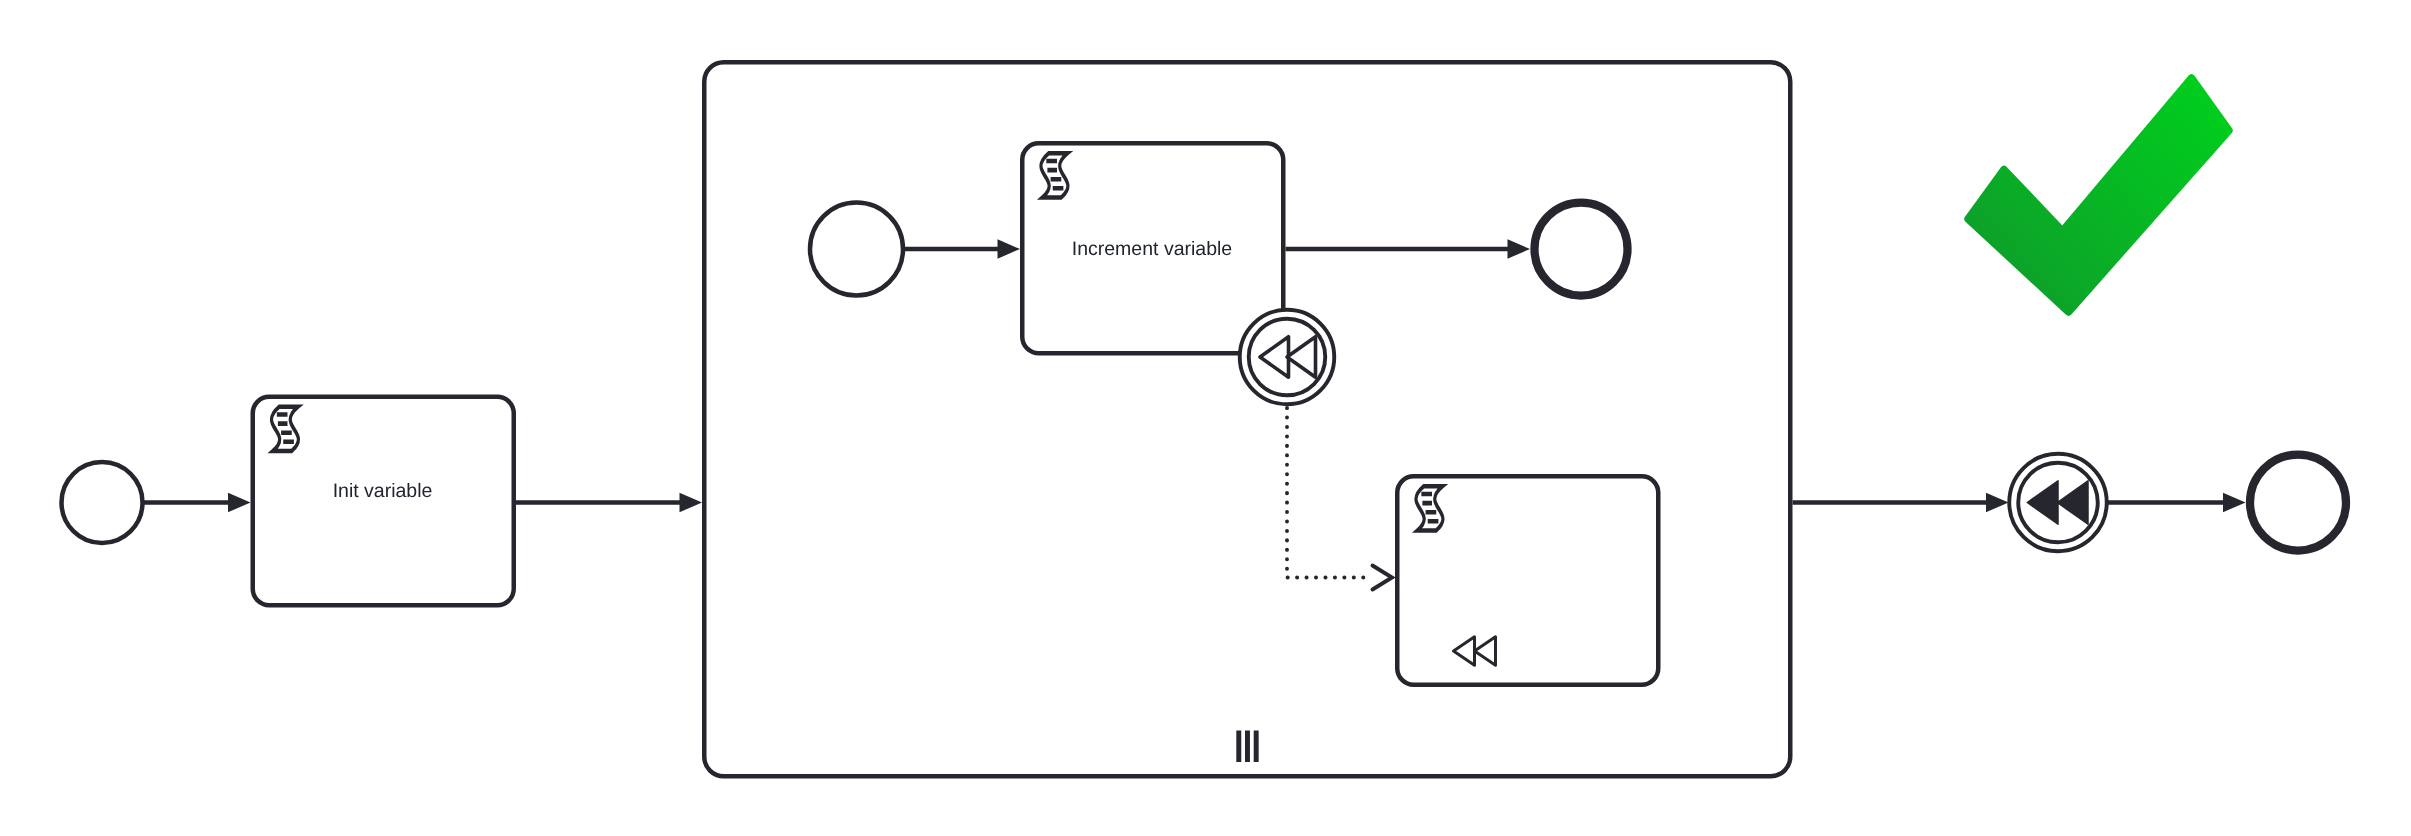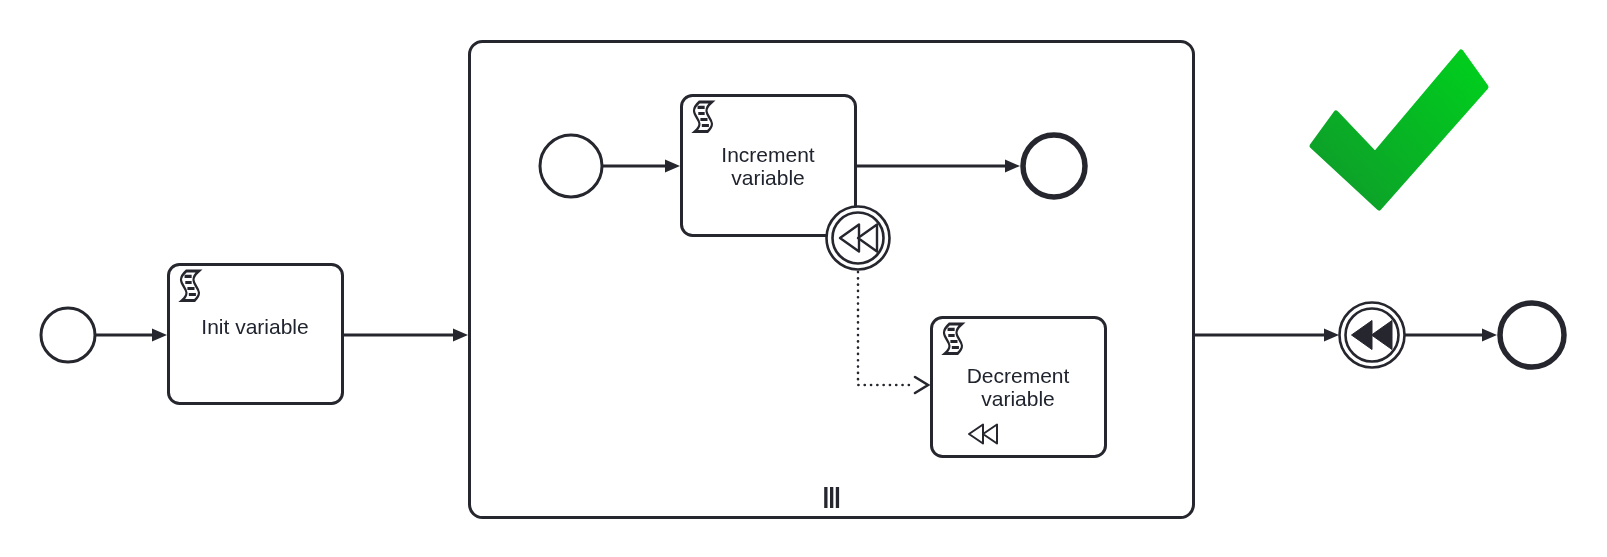--- a/index.html
+++ b/index.html
@@ -16,21 +16,21 @@
     left: 0; top: 0;
     width: 1607px; height: 557px;
   }
   .task-label {
     position: absolute;
     width: 132px;
     display: flex;
     align-items: center;
     justify-content: center;
     text-align: center;
-    font-size: 21px;
+    font-size: 13px;
     line-height: 23px;
     color: #20242e;
     pointer-events: none;
     white-space: pre-line;
   }
   .label-init      { left: 189px; top: 263px; height: 126px; }
   .label-increment { left: 702px; top: 94px;  height: 143px; }
   .label-decrement { left: 952px; top: 316px; height: 142px; }
 </style>
 </head>
@@ -132,15 +132,14 @@
       </g>
     </g>
 
     <polygon points="1336,113 1375,154 1461,52 1486,87 1379,208 1312,146" fill="url(#checkGrad)" stroke="url(#checkGrad)" stroke-width="5" stroke-linejoin="round"></polygon>
   </svg>
 
   <div class="task-label label-init">Init variable</div>
 
   <div class="task-label label-increment">Increment variable</div>
 
-  <div class="task-label label-decrement">Decrement variable</div>
 
 </div>
 
 </body></html>

